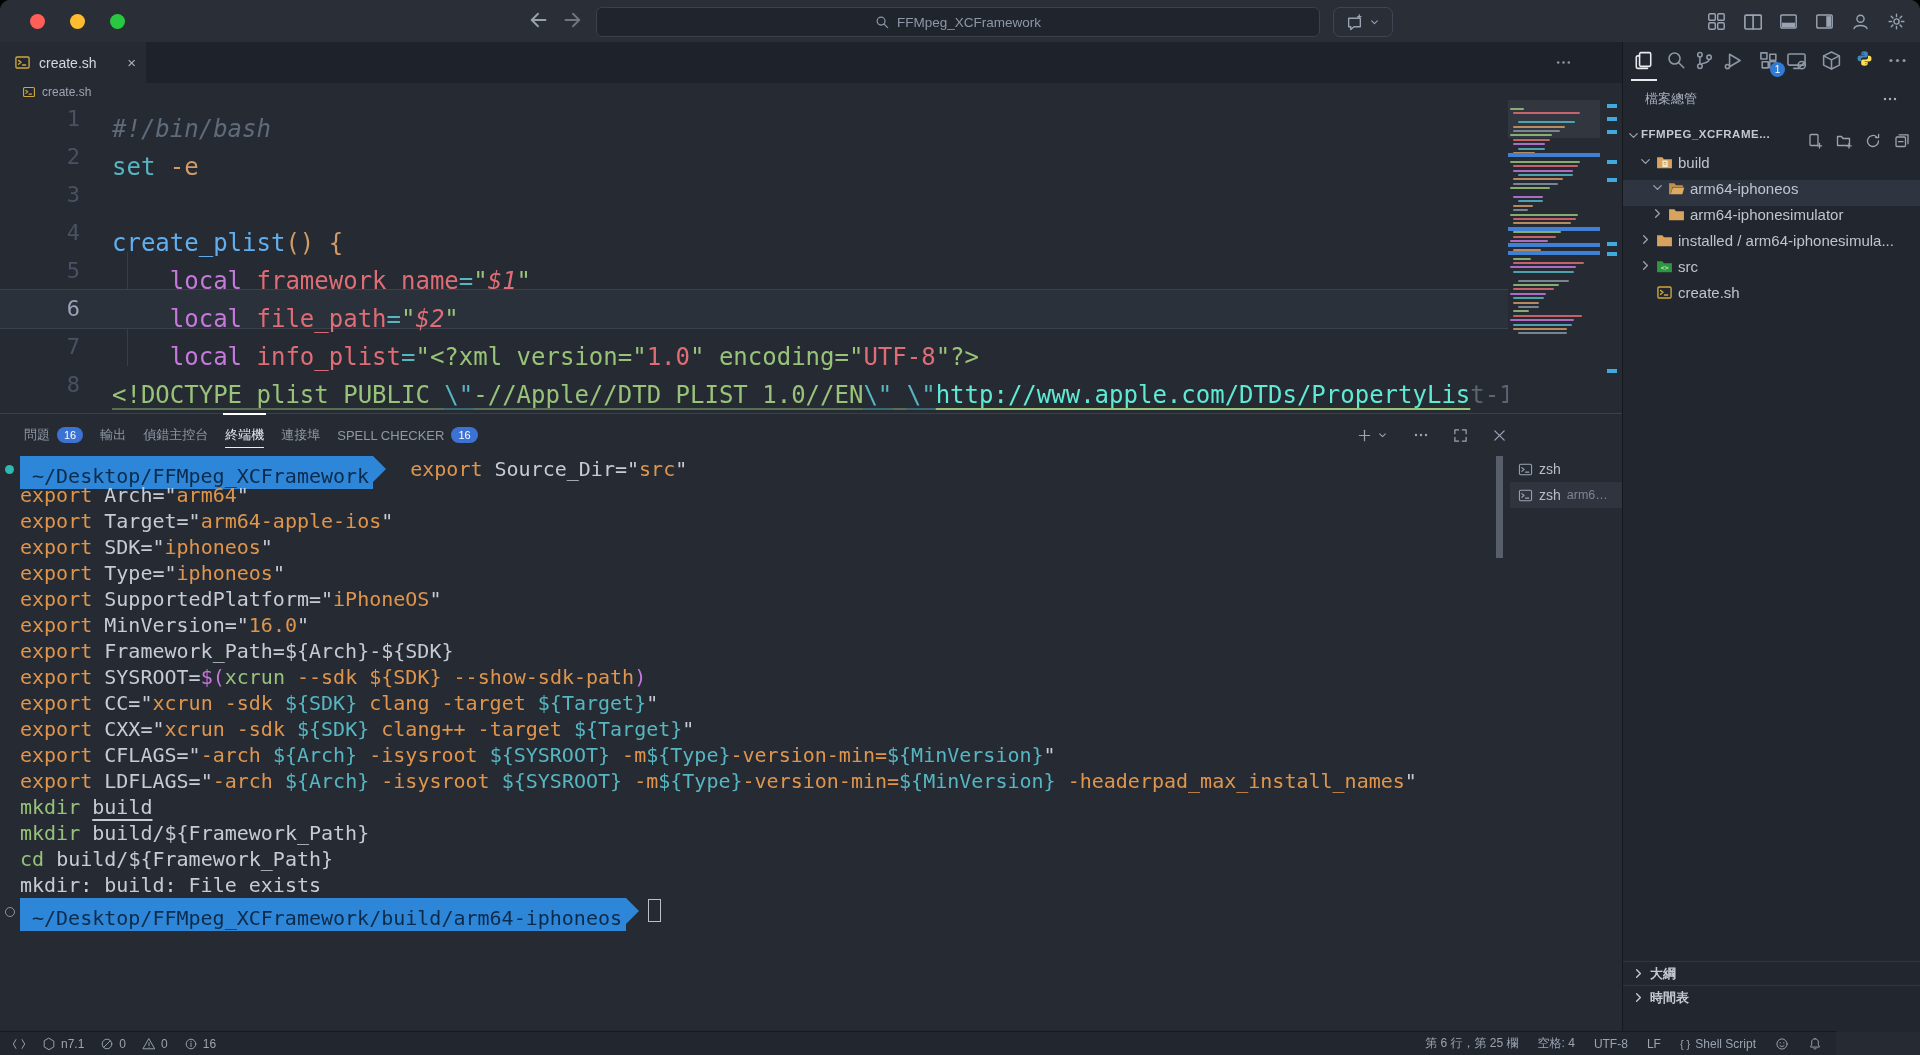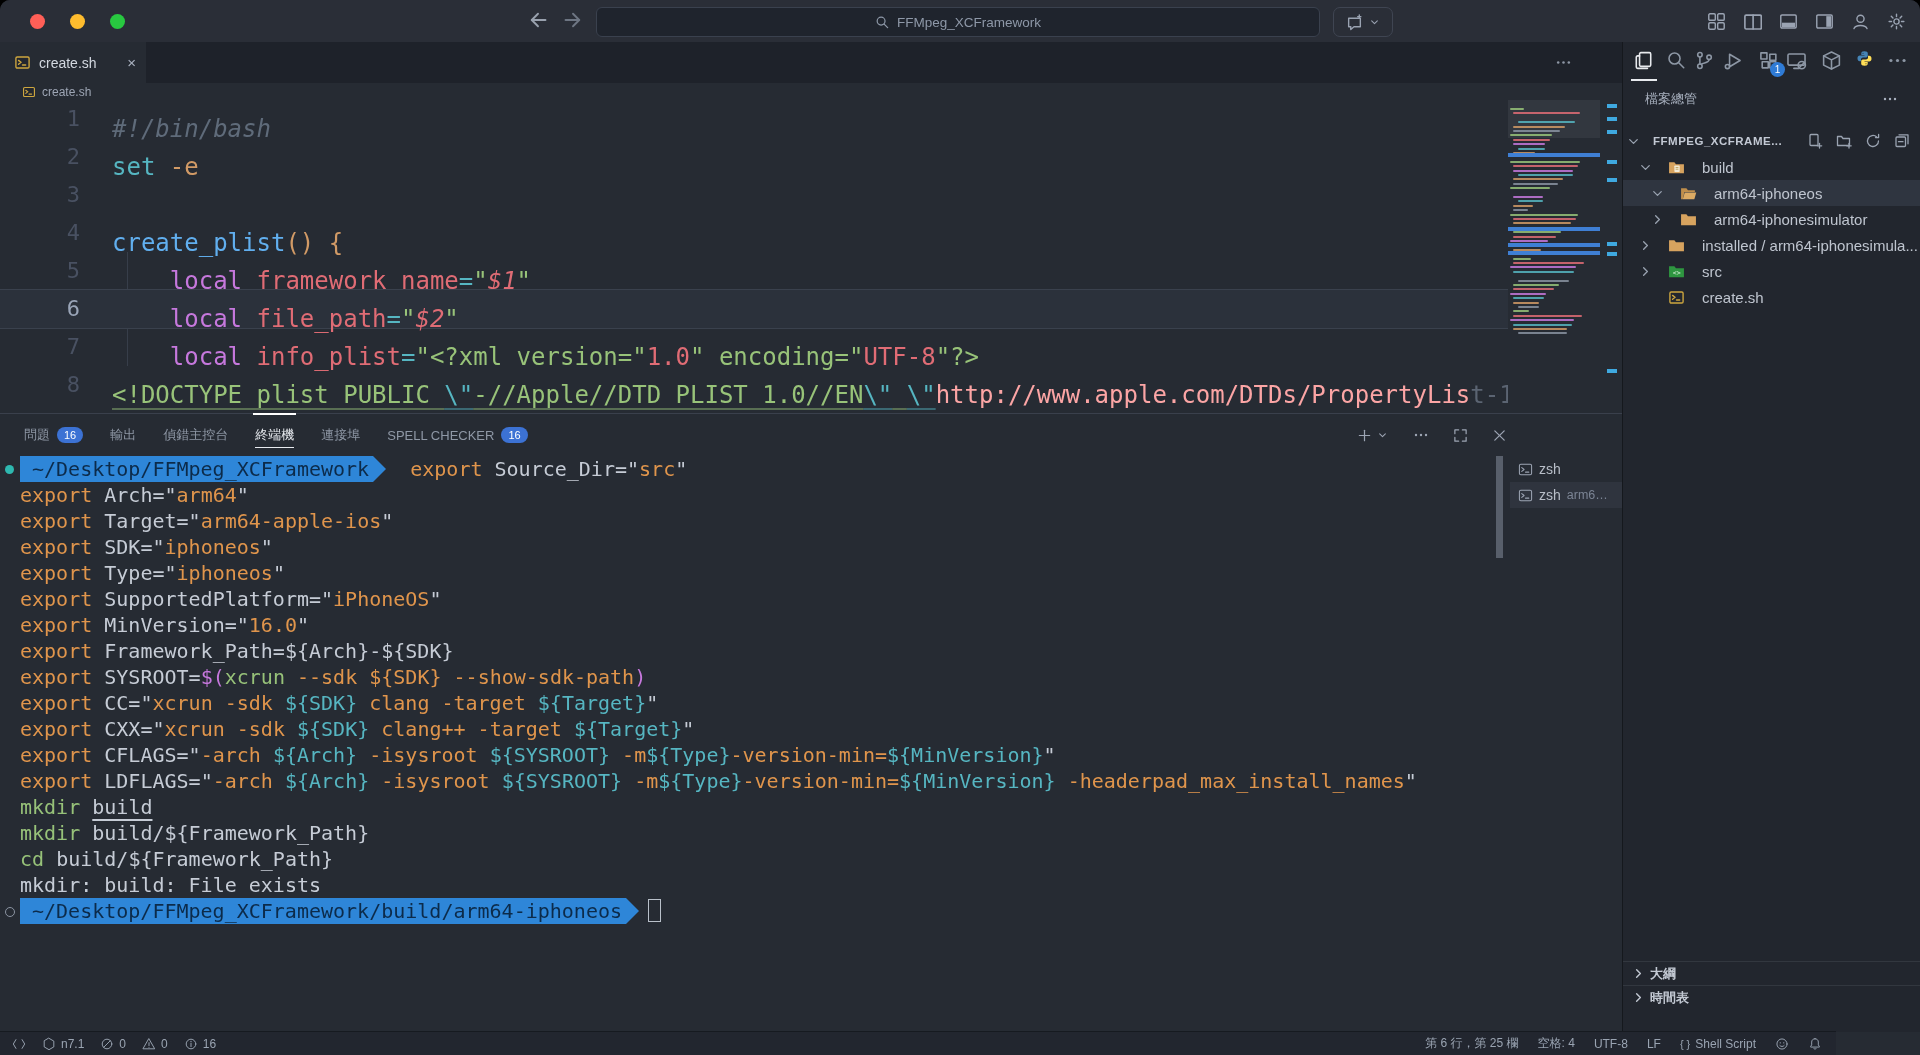--- a/index.html
+++ b/index.html
@@ -30,43 +30,43 @@
   .eline .num{position:absolute;left:0;width:80px;text-align:right;font-size:22px;line-height:38px;color:#495162;}
   .eline .code{position:absolute;left:112px;right:0;font-size:24px;line-height:38px;white-space:pre;overflow:hidden;margin-top:10px;}
   .eline.active{background:#2b313b;border-top:1px solid #3a414d;border-bottom:1px solid #3a414d;margin-top:-1px;}
   .eline.active .num{color:#9aa5b8;}
   .indent-guide{position:absolute;left:127px;top:152px;width:1px;height:114px;background:#373e4a;}
   .tk.c{color:#5f6b7a;font-style:italic}.tk.p{color:#c678dd}.tk.b{color:#61afef}.tk.r{color:#e06c75}
   .tk.ri{color:#e06c75;font-style:italic}.tk.cy{color:#56b6c2}.tk.g{color:#98c379}.tk.o{color:#d19a66}
   .tk.w{color:#abb2bf}.tk.d{color:#5b6472}
   .tk.g8{color:#98c379;text-decoration:underline;text-decoration-color:rgba(152,195,121,.45);text-underline-offset:5px;}
   .tk.cy8{color:#56b6c2;text-decoration:underline;text-decoration-color:rgba(86,182,194,.45);text-underline-offset:5px;}
-  .tk.gu{color:#fca5a5;text-decoration-color:#98c379;text-underline-offset:5px;text-align:center;}
+  .tk.gu{color:#5eead4;text-decoration:underline;text-decoration-color:#98c379;text-underline-offset:5px;text-align:center;}
   .minimap{position:absolute;left:1508px;top:0;width:92px;height:313px;}
   .mm-slider{position:absolute;left:0;top:0;width:100%;height:38px;background:rgba(255,255,255,.06);}
   .mm-row{position:absolute;height:2px;border-radius:1px;}
   .mm-sel{position:absolute;left:0;width:100%;height:4px;background:#3f7fd4;}
   .ruler{position:absolute;left:1600px;top:0;width:22px;height:313px;}
   .ruler i{position:absolute;left:7px;width:10px;height:4px;background:#3fa9e0;display:block;}
   
   .panel{position:absolute;left:0;top:371px;width:100%;height:619px;border-top:1px solid #3a404c;box-sizing:border-box;}
-  .ptabs{position:absolute;left:0;top:0;width:100%;height:42px;display:flex;align-items:center;gap:27px;padding-left:24px;
+  .ptabs{position:absolute;left:0;top:0;width:100%;height:42px;display:flex;align-items:center;gap:17px;padding-left:24px;
          font-size:13px;color:#8f98a6;}
   .ptab{display:flex;align-items:center;gap:7px;position:relative;height:100%;cursor:default;}
   .ptab .lbl{padding:3px 0;}
   .ptab.active{color:#e8ebf0;}
   .ptab.active .lbl{border-bottom:1.5px solid #e8ebf0;}
   .ptab.active::before{content:"";position:absolute;top:-1px;left:-2px;right:-2px;height:2px;background:#fff;}
   .badge{background:#3c72d4;color:#fff;font-size:11px;border-radius:9px;padding:1.5px 7px;line-height:13px;}
   .pactions{position:absolute;right:115px;top:0;height:42px;display:flex;align-items:center;gap:24px;color:#9da5b4;}
   .term{position:absolute;left:0;top:42px;width:1496px;font-size:20px;line-height:26px;}
   .tline{position:relative;height:26px;white-space:pre;padding-left:20px;}
   .tdot{position:absolute;left:5px;top:8.5px;width:9px;height:9px;border-radius:50%;background:#2eb8b0;}
   .tring{position:absolute;left:5px;top:8.5px;width:8px;height:8px;border-radius:50%;border:1.5px solid #8a93a1;}
-  .pbadge{display:inline-block;background:#2e86d8;color:#0c2b4a;height:26px;padding:0 4px 0 12px;vertical-align:top;}
+  .pbadge{display:inline-block;background:#2e86d8;color:#0c2b4a;height:26px;padding:7px 4px 0 12px;vertical-align:top;}
   .parrow{display:inline-block;width:0;height:0;border-top:13px solid transparent;border-bottom:13px solid transparent;
           border-left:13px solid #2e86d8;vertical-align:top;}
   .tt.o{color:#e0954c}.tt.g{color:#97c279}.tt.t2{color:#56b6c2}.tt.p{color:#c678dd}.tt.w{color:#c6ccd6}
   .tt.wu{color:#c6ccd6;text-decoration:underline;text-underline-offset:5px;}
   .tcursor{display:inline-block;width:11px;height:21px;border:1.5px solid #b9c0ca;vertical-align:top;margin-left:9px;margin-top:1px;}
   .term-scroll{position:absolute;left:1496px;top:42px;width:7px;height:102px;background:rgba(150,160,175,.45);}
   .ttabs{position:absolute;left:1510px;top:42px;width:112px;}
   .ttab{height:26px;display:flex;align-items:center;gap:6px;padding-left:8px;font-size:14px;color:#b8bec8;}
   .ttab.sel{background:#2f343e;}
   .ttab .desc{color:#7b8494;font-size:12.5px;}
@@ -74,21 +74,21 @@
   .sidebar{position:absolute;right:0;top:42px;width:298px;bottom:23px;background:#22262e;border-left:1px solid #15181d;box-sizing:border-box;}
   .acticons{position:absolute;top:0;left:0;width:100%;height:40px;color:#8d97a5;}
   .acticons .ai{position:absolute;top:8px;}
   .ai-active-line{position:absolute;top:37px;left:8px;width:26px;height:2px;background:#e8eaee;}
   .ext-badge{position:absolute;width:15px;height:15px;border-radius:50%;background:#2f7bd6;color:#fff;font-size:10px;
              display:flex;align-items:center;justify-content:center;}
   .sb-header{position:absolute;top:40px;left:0;width:100%;height:34px;display:flex;align-items:center;
              padding:0 22px;box-sizing:border-box;font-size:13px;color:#aab2c0;}
   .sb-header .more{margin-left:auto;}
   .tree{position:absolute;top:86px;left:0;width:100%;}
-  .trow{position:relative;height:26px;display:flex;align-items:center;font-size:15px;color:#bfc5cf;gap:12px;}
+  .trow{position:relative;height:26px;display:flex;align-items:flex-start;font-size:15px;color:#bfc5cf;}
   .trow.sel{background:#2f3540;}
   .trow .chev{display:flex;width:16px;justify-content:center;color:#9aa3b1;}
   .trow .ficon{margin:0 5px 0 3px;display:flex;}
   .trow.root{font-weight:bold;font-size:11.5px;letter-spacing:.5px;color:#c3c9d4;}
   .root-actions{position:absolute;right:10px;top:0;height:26px;display:flex;align-items:center;gap:13px;color:#9aa3b1;}
   .sb-bottom{position:absolute;left:0;width:100%;height:24px;border-top:1px solid #32373f;display:flex;align-items:center;
              gap:4px;padding-left:8px;box-sizing:border-box;font-size:13px;font-weight:bold;color:#c2c8d2;}
   
   .statusbar{position:absolute;left:0;bottom:0;width:1836px;height:23px;background:#22262f;border-top:1px solid #161a20;
              display:flex;align-items:center;font-size:12px;color:#9aa4b2;}

